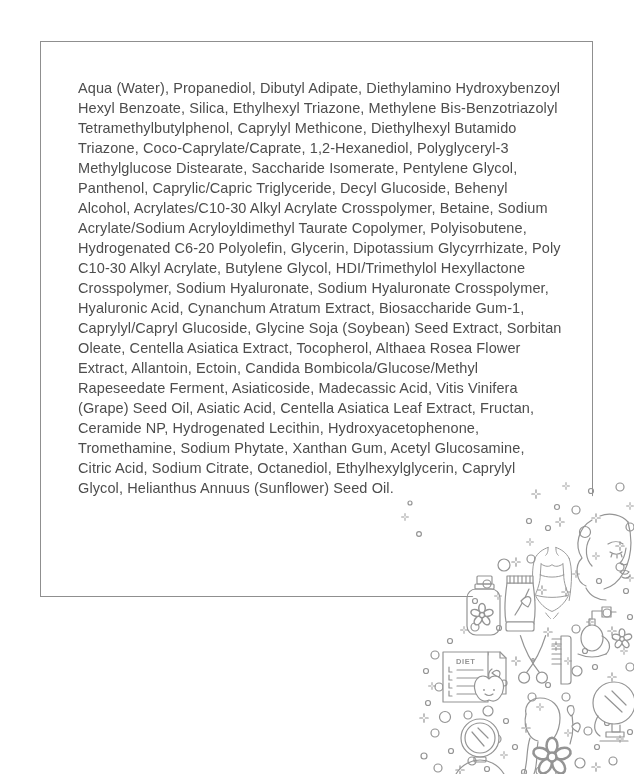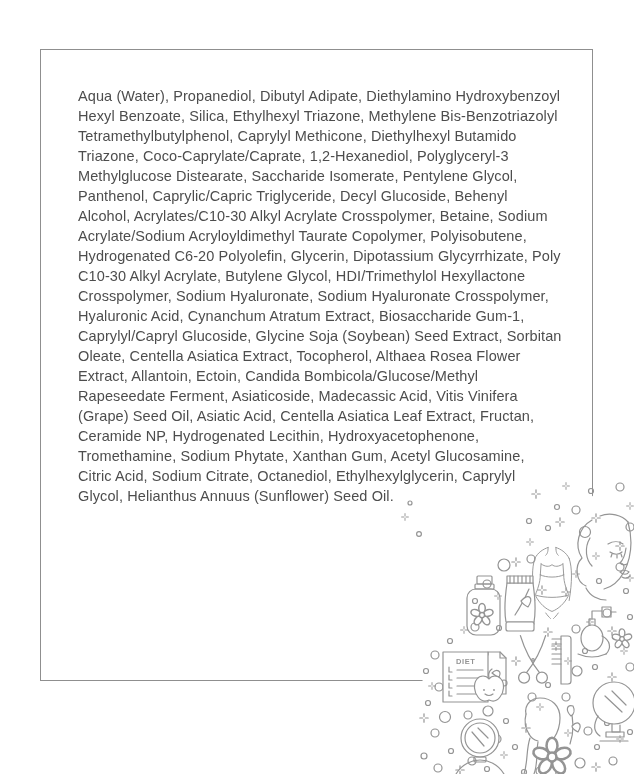--- a/index.html
+++ b/index.html
@@ -1,23 +1,23 @@
 <!DOCTYPE html>
 <html><head>
 <meta charset="utf-8">
 <style>
   html,body{margin:0;padding:0;background:#fff;}
   .page{
     position:relative;width:634px;height:774px;background:#fff;overflow:hidden;
     font-family:"Liberation Sans","DejaVu Sans",sans-serif;
   }
   .ingredients-box{
-    position:absolute;left:40px;top:41px;width:553px;height:632px;
+    position:absolute;left:40px;top:41px;width:553px;height:556px;
     border:1px solid var(--border-color,#8f8f8f);
-    box-sizing:border-box;background:#fff;margin-top:8px;
+    box-sizing:border-box;background:#fff;
   }
   .ingredients-text{
     position:absolute;left:37px;top:36px;width:484px;margin:0;
     font-size:14.5px;line-height:20px;font-weight:400;
     color:var(--text-color,#4d4d4d);
     letter-spacing:0.1px;
   }
   .illu{position:absolute;left:380px;top:470px;}
   .ln{fill:none;stroke:var(--stroke-color,#949494);stroke-width:1.2;stroke-linecap:round;stroke-linejoin:round;}
   .lnw{fill:#fff;stroke:var(--stroke-color,#949494);stroke-width:1.2;stroke-linecap:round;stroke-linejoin:round;}

